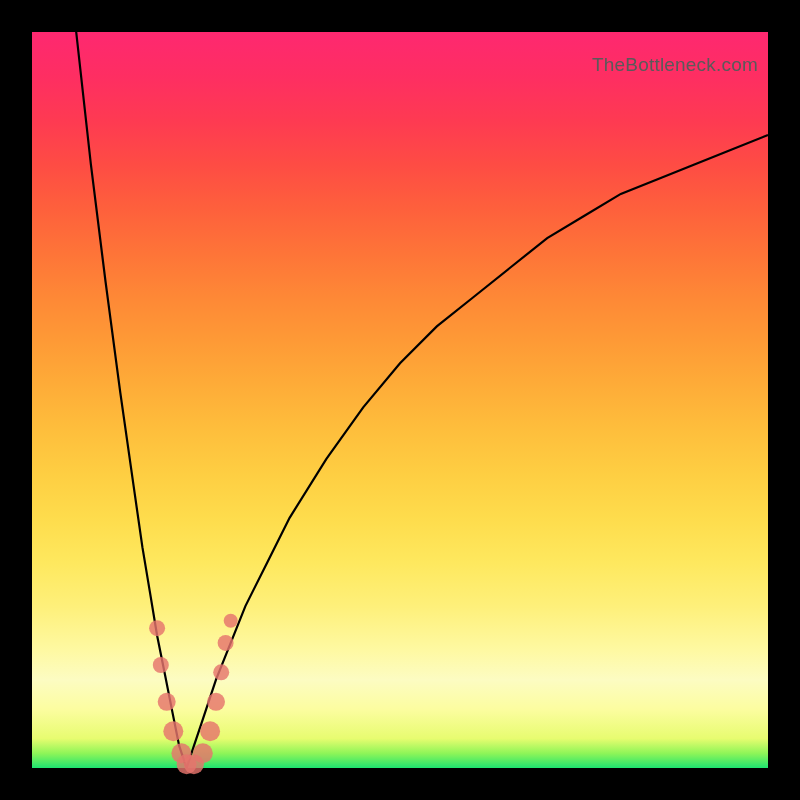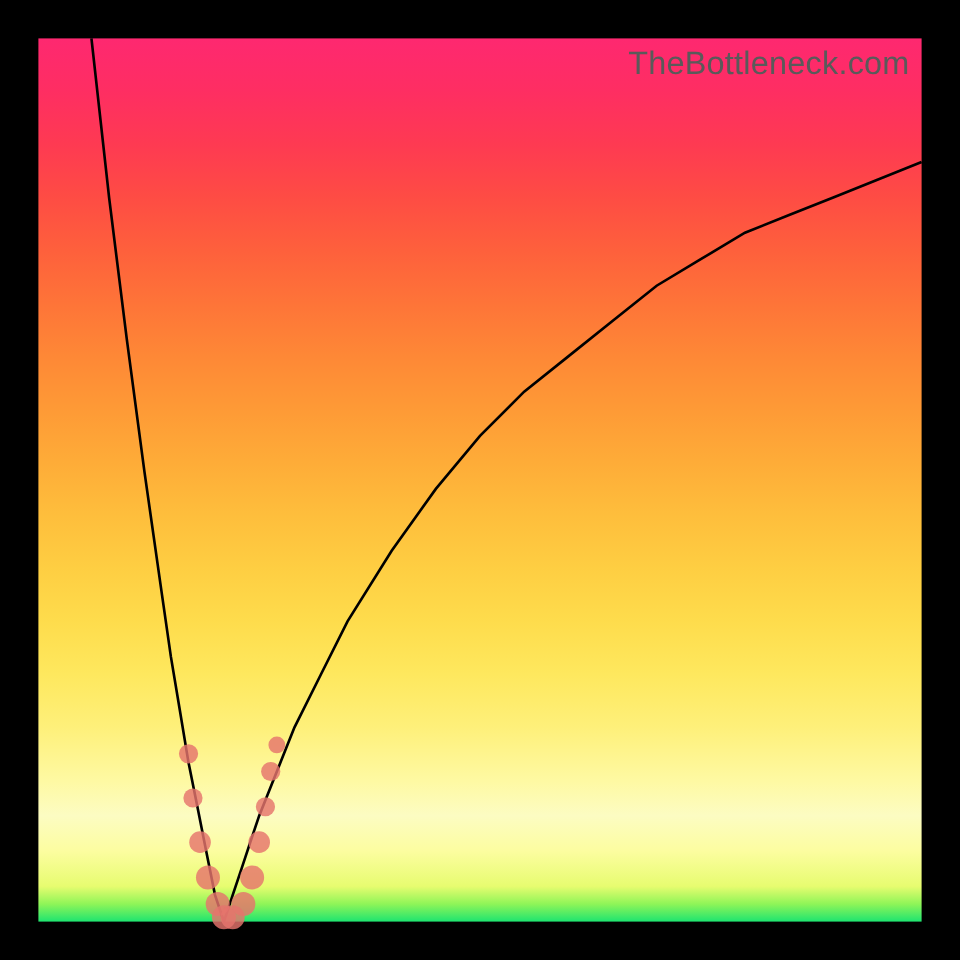--- a/index.html
+++ b/index.html
@@ -42,24 +42,24 @@
       #FE7438 70%,
       #FE603C 76%,
       #FE4C44 82%,
       #FE3A52 88%,
       #FE2E62 94%,
       #FE2870 100%
     );
   }
   .watermark {
     position: absolute;
-    top: 6px;
+    top: 22px;
     right: 10px;
     color: #5a5a5a;
-    font-size: 27px;
+    font-size: 19px;
     font-weight: 400;
     letter-spacing: 0.2px;
     user-select: none;
   }
   svg.curve {
     position: absolute;
     left: 0; top: 0;
     width: 736px; height: 736px;
     overflow: visible;
   }

